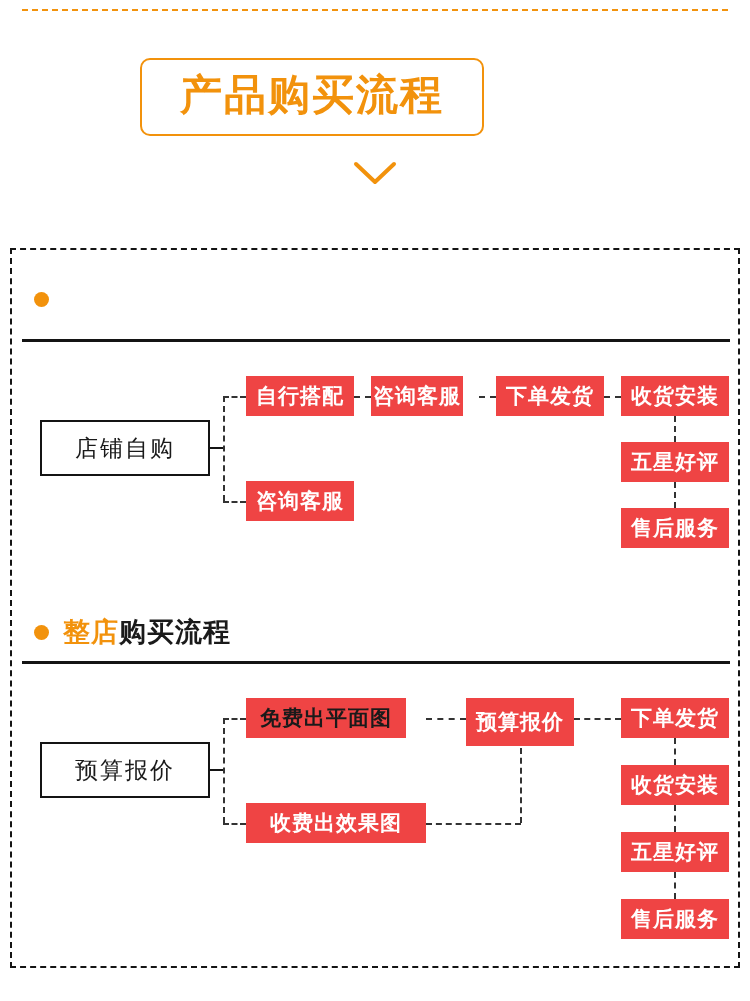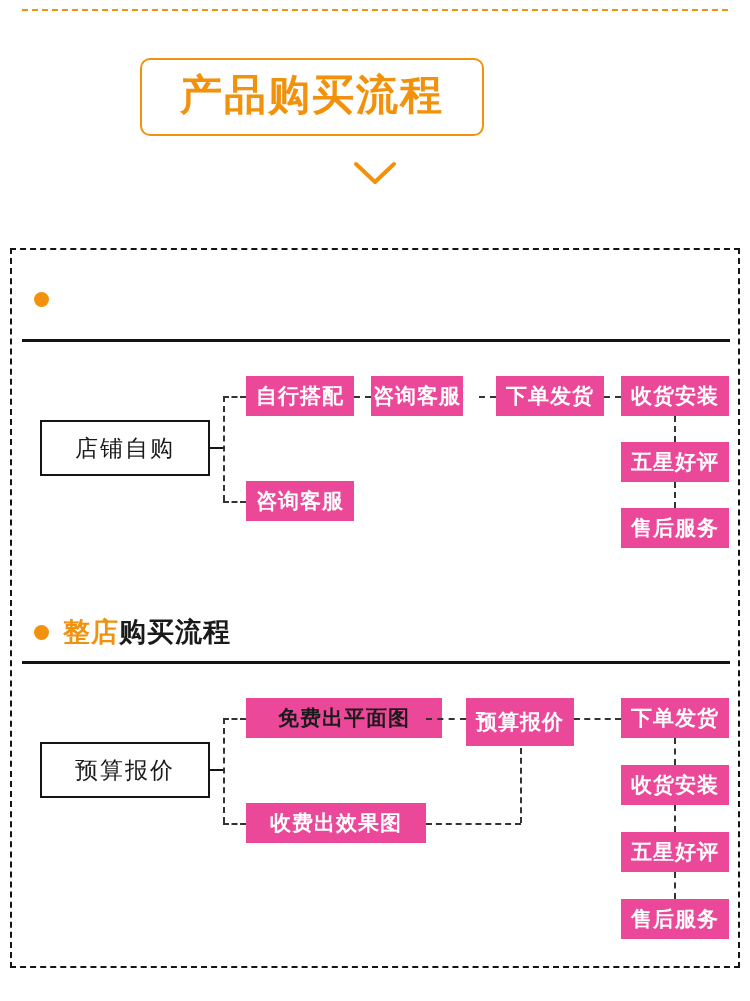--- a/index.html
+++ b/index.html
@@ -101,21 +101,21 @@
   
   .node {
     position: absolute;
     box-sizing: border-box;
     display: flex;
     align-items: center;
     justify-content: center;
     white-space: nowrap;
   }
   .node.orange {
-    background: #ec4899;
+    background: #ef4444;
     color: #ffffff;
     font-size: 21px;
     font-weight: bold;
     letter-spacing: 1px;
   }
   .node.orange.dark-text { color: #1a1a1a; }
   .node.outline {
     background: #ffffff;
     color: #1a1a1a;
     border: 2px solid #141414;
@@ -191,21 +191,21 @@
 <div class="sec-rule" style="top:661px;"></div>
 
 <div class="node outline" style="left:40px; top:742px; width:170px; height:56px;">预算报价</div>
 
 <div class="conn sh" style="left:210px; top:769px; width:14px;"></div>
 
 <div class="conn v" style="left:223px; top:718px; height:105px;"></div>
 <div class="conn h" style="left:223px; top:718px; width:23px;"></div>
 <div class="conn h" style="left:223px; top:823px; width:23px;"></div>
 
-<div class="node orange dark-text" style="left:246px; top:698px; width:196px; height:40px;">免费出平面图</div>
+<div class="node orange dark-text" style="left:246px; top:698px; width:160px; height:40px;">免费出平面图</div>
 <div class="node orange" style="left:246px; top:803px; width:180px; height:40px;">收费出效果图</div>
 
 <div class="conn h" style="left:426px; top:718px; width:40px;"></div>
 <div class="conn h" style="left:426px; top:823px; width:95px;"></div>
 <div class="conn v" style="left:520px; top:738px; height:85px;"></div>
 
 <div class="node orange" style="left:466px; top:698px; width:108px; height:48px;">预算报价</div>
 
 <div class="conn h" style="left:574px; top:718px; width:47px;"></div>
 <div class="node orange" style="left:621px; top:698px; width:108px; height:40px;">下单发货</div>

